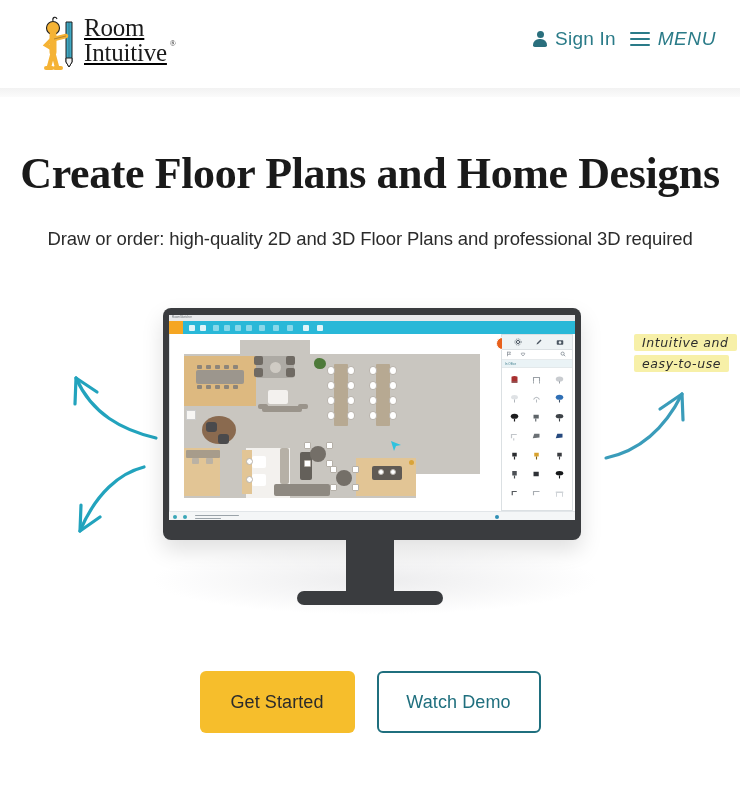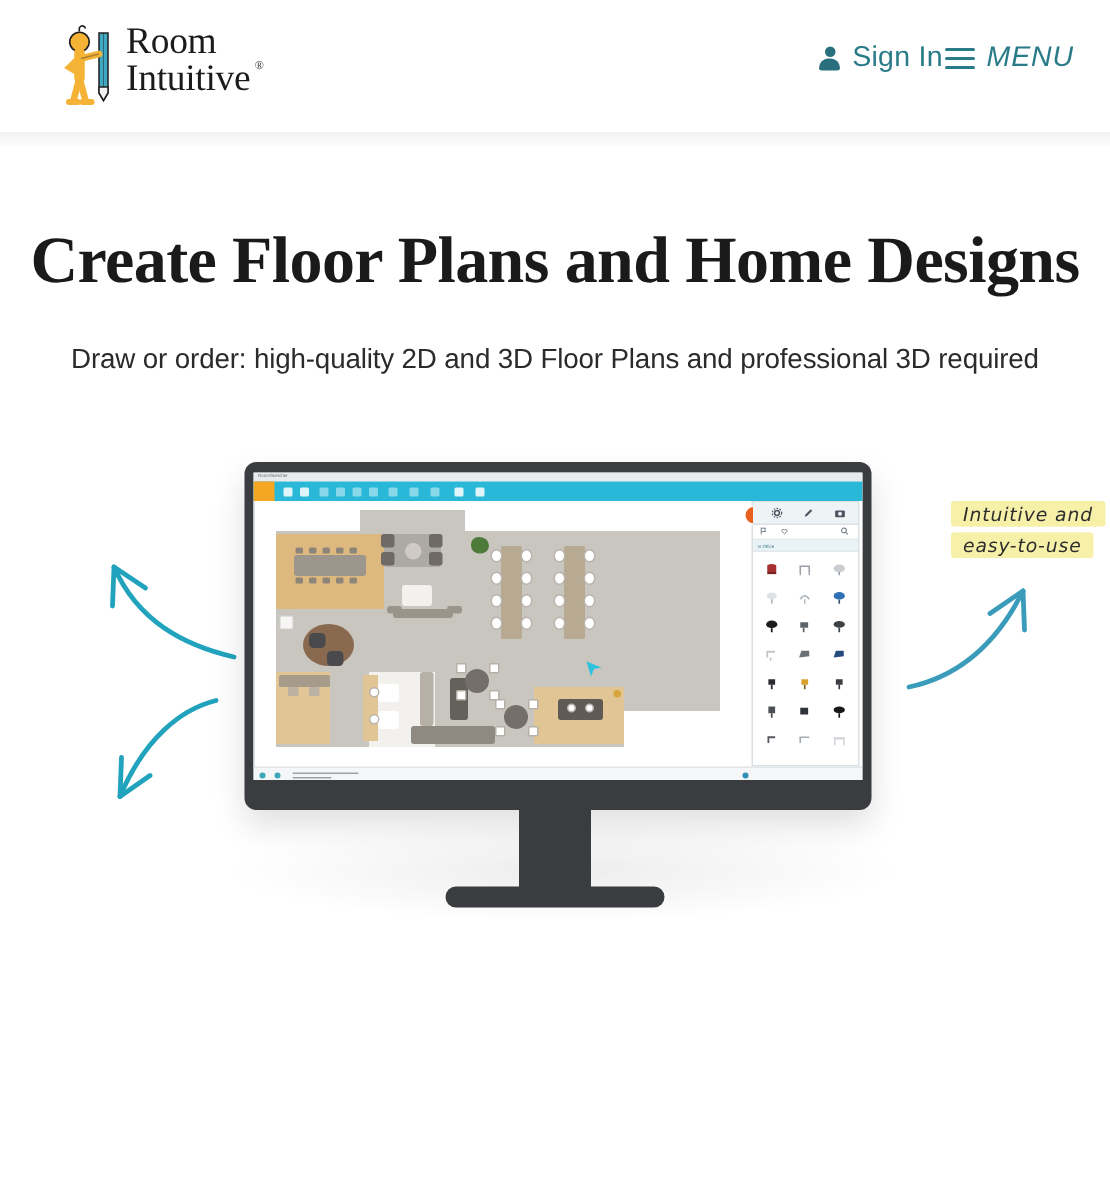--- a/index.html
+++ b/index.html
@@ -9,29 +9,29 @@
     font-family: "Liberation Sans", sans-serif;
     overflow: hidden;
   }
   .page { position: relative; width: 740px; height: 800px; background:#fff; }
 
   
   .header {
     position: absolute; left:0; top:0; width:740px; height:88px;
     background:#ffffff; display:flex; align-items:center;
   }
-  .logo-wrap { position:absolute; left:38px; top:14px; display:flex; align-items:flex-start; }
+  .logo-wrap { position:absolute; left:38px; top:14px; display:flex; align-items:flex-start;text-decoration:underline; }
   .logo-mark { width:40px; height:58px; position:relative; }
   .logo-text { margin-left:6px; font-family:"Liberation Serif", serif; color:#1b1b1b;
                line-height:0.98; padding-top:2px; position:relative; }
   .logo-text .l1 { font-size:25px; letter-spacing:-0.2px; display:block; }
   .logo-text .l2 { font-size:25px; letter-spacing:-0.2px; display:block; }
   .logo-reg { position:absolute; right:-9px; top:26px; font-size:8px; color:#333; }
 
-  .nav { position:absolute; right:24px; top:28px; display:flex; align-items:center; gap:1px; }
+  .nav { position:absolute; right:24px; top:28px; display:flex; align-items:center; gap:14px; }
   .nav-item { display:flex; align-items:center; gap:8px; color:#2a7b88; cursor:pointer; }
   .nav-label { font-size:19px; color:#2a7b88; letter-spacing:0.2px; }
   .nav-label.menu { letter-spacing:0.6px;font-style:italic; }
   .person-icon { width:14px; height:16px; position:relative; display:inline-block; }
   .person-icon::before { content:""; position:absolute; left:3.5px; top:0; width:7px; height:7px;
       border-radius:50%; background:#2a6f7d; }
   .person-icon::after { content:""; position:absolute; left:0; top:8px; width:14px; height:8px;
       border-radius:7px 7px 2px 2px; background:#2a6f7d; }
   .burger { width:20px; height:15px; display:flex; flex-direction:column; justify-content:space-between; }
   .burger span { display:block; height:2.4px; background:#2a7b88; border-radius:1px; }
@@ -518,14 +518,18 @@
         <div class="sb-dot" style="left:14px; background:#3aa7b8;"></div>
         <div class="sb-line" style="left:26px; top:2.5px; width:44px;"></div>
         <div class="sb-line" style="left:26px; top:5.5px; width:26px;"></div>
         <div class="sb-dot" style="right:76px; background:#2f8fb5;"></div>
       </div>
     </div>
   </div>
   <div class="mon-neck"></div>
   <div class="mon-base"></div>
 
+  <div class="btn-row">
+    <button class="btn btn-primary">Get Started</button>
+    <button class="btn btn-secondary">Watch Demo</button>
+  </div>
 
 </div>
 
 </body></html>

